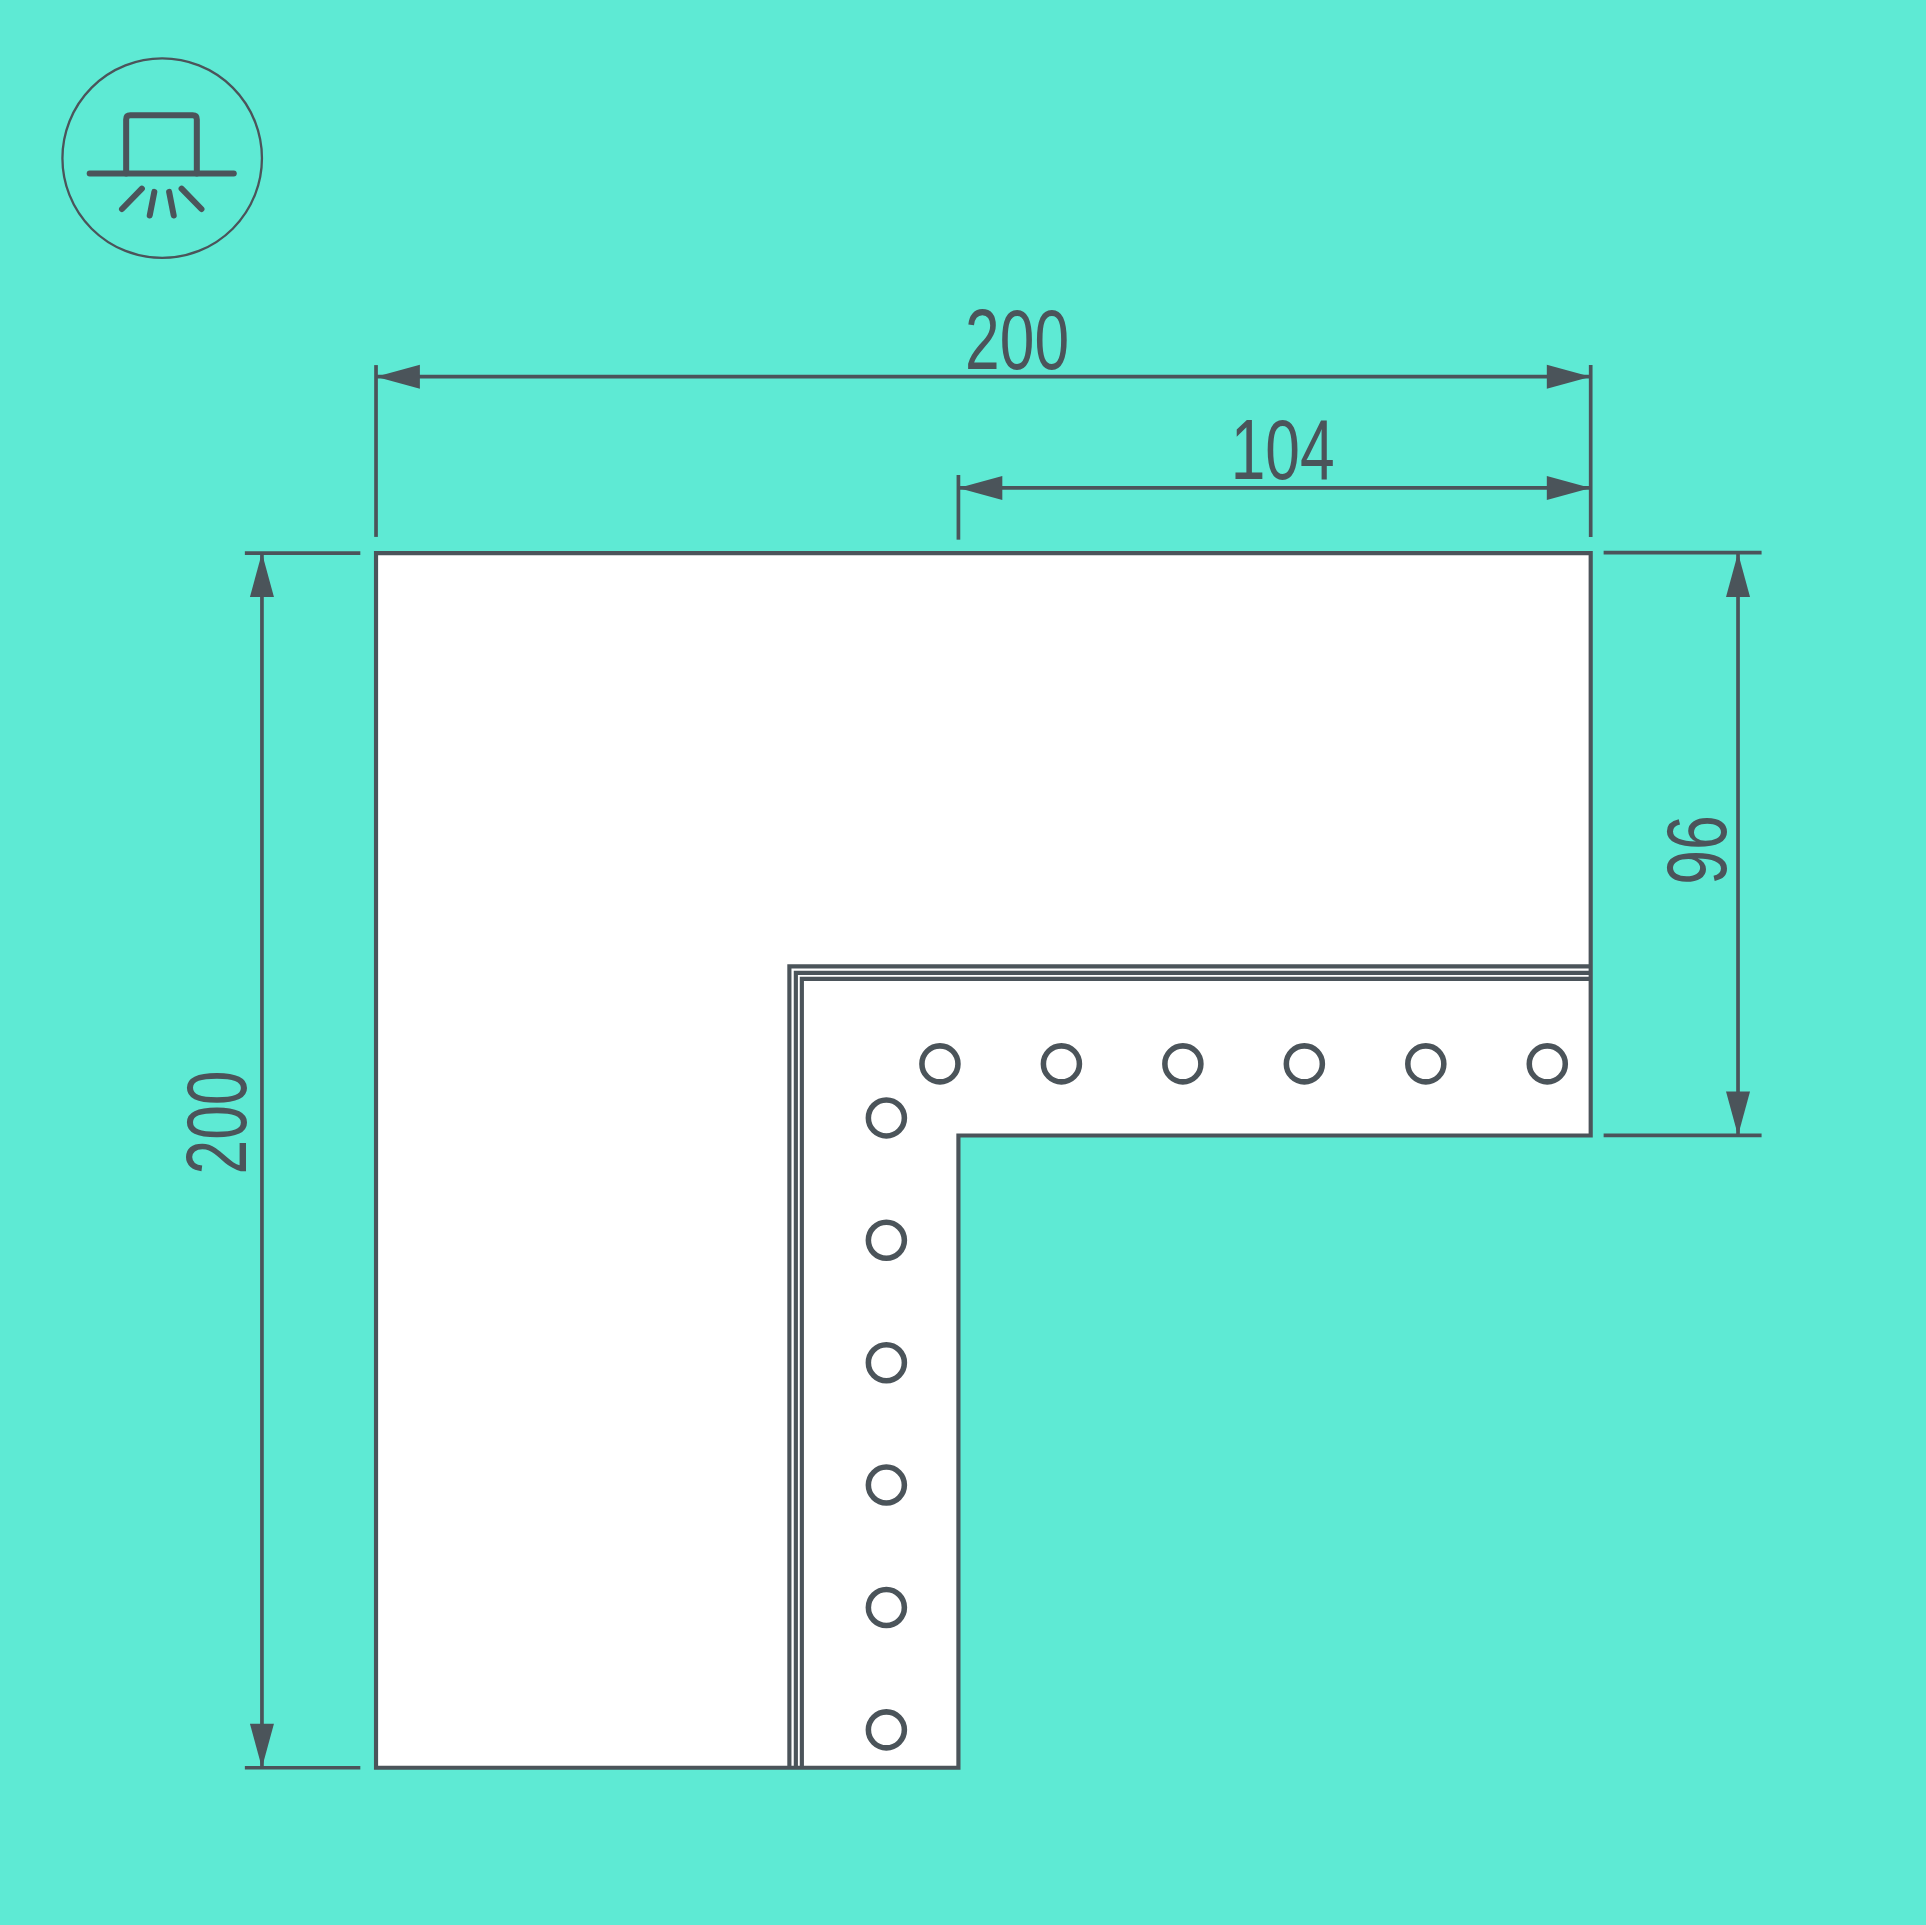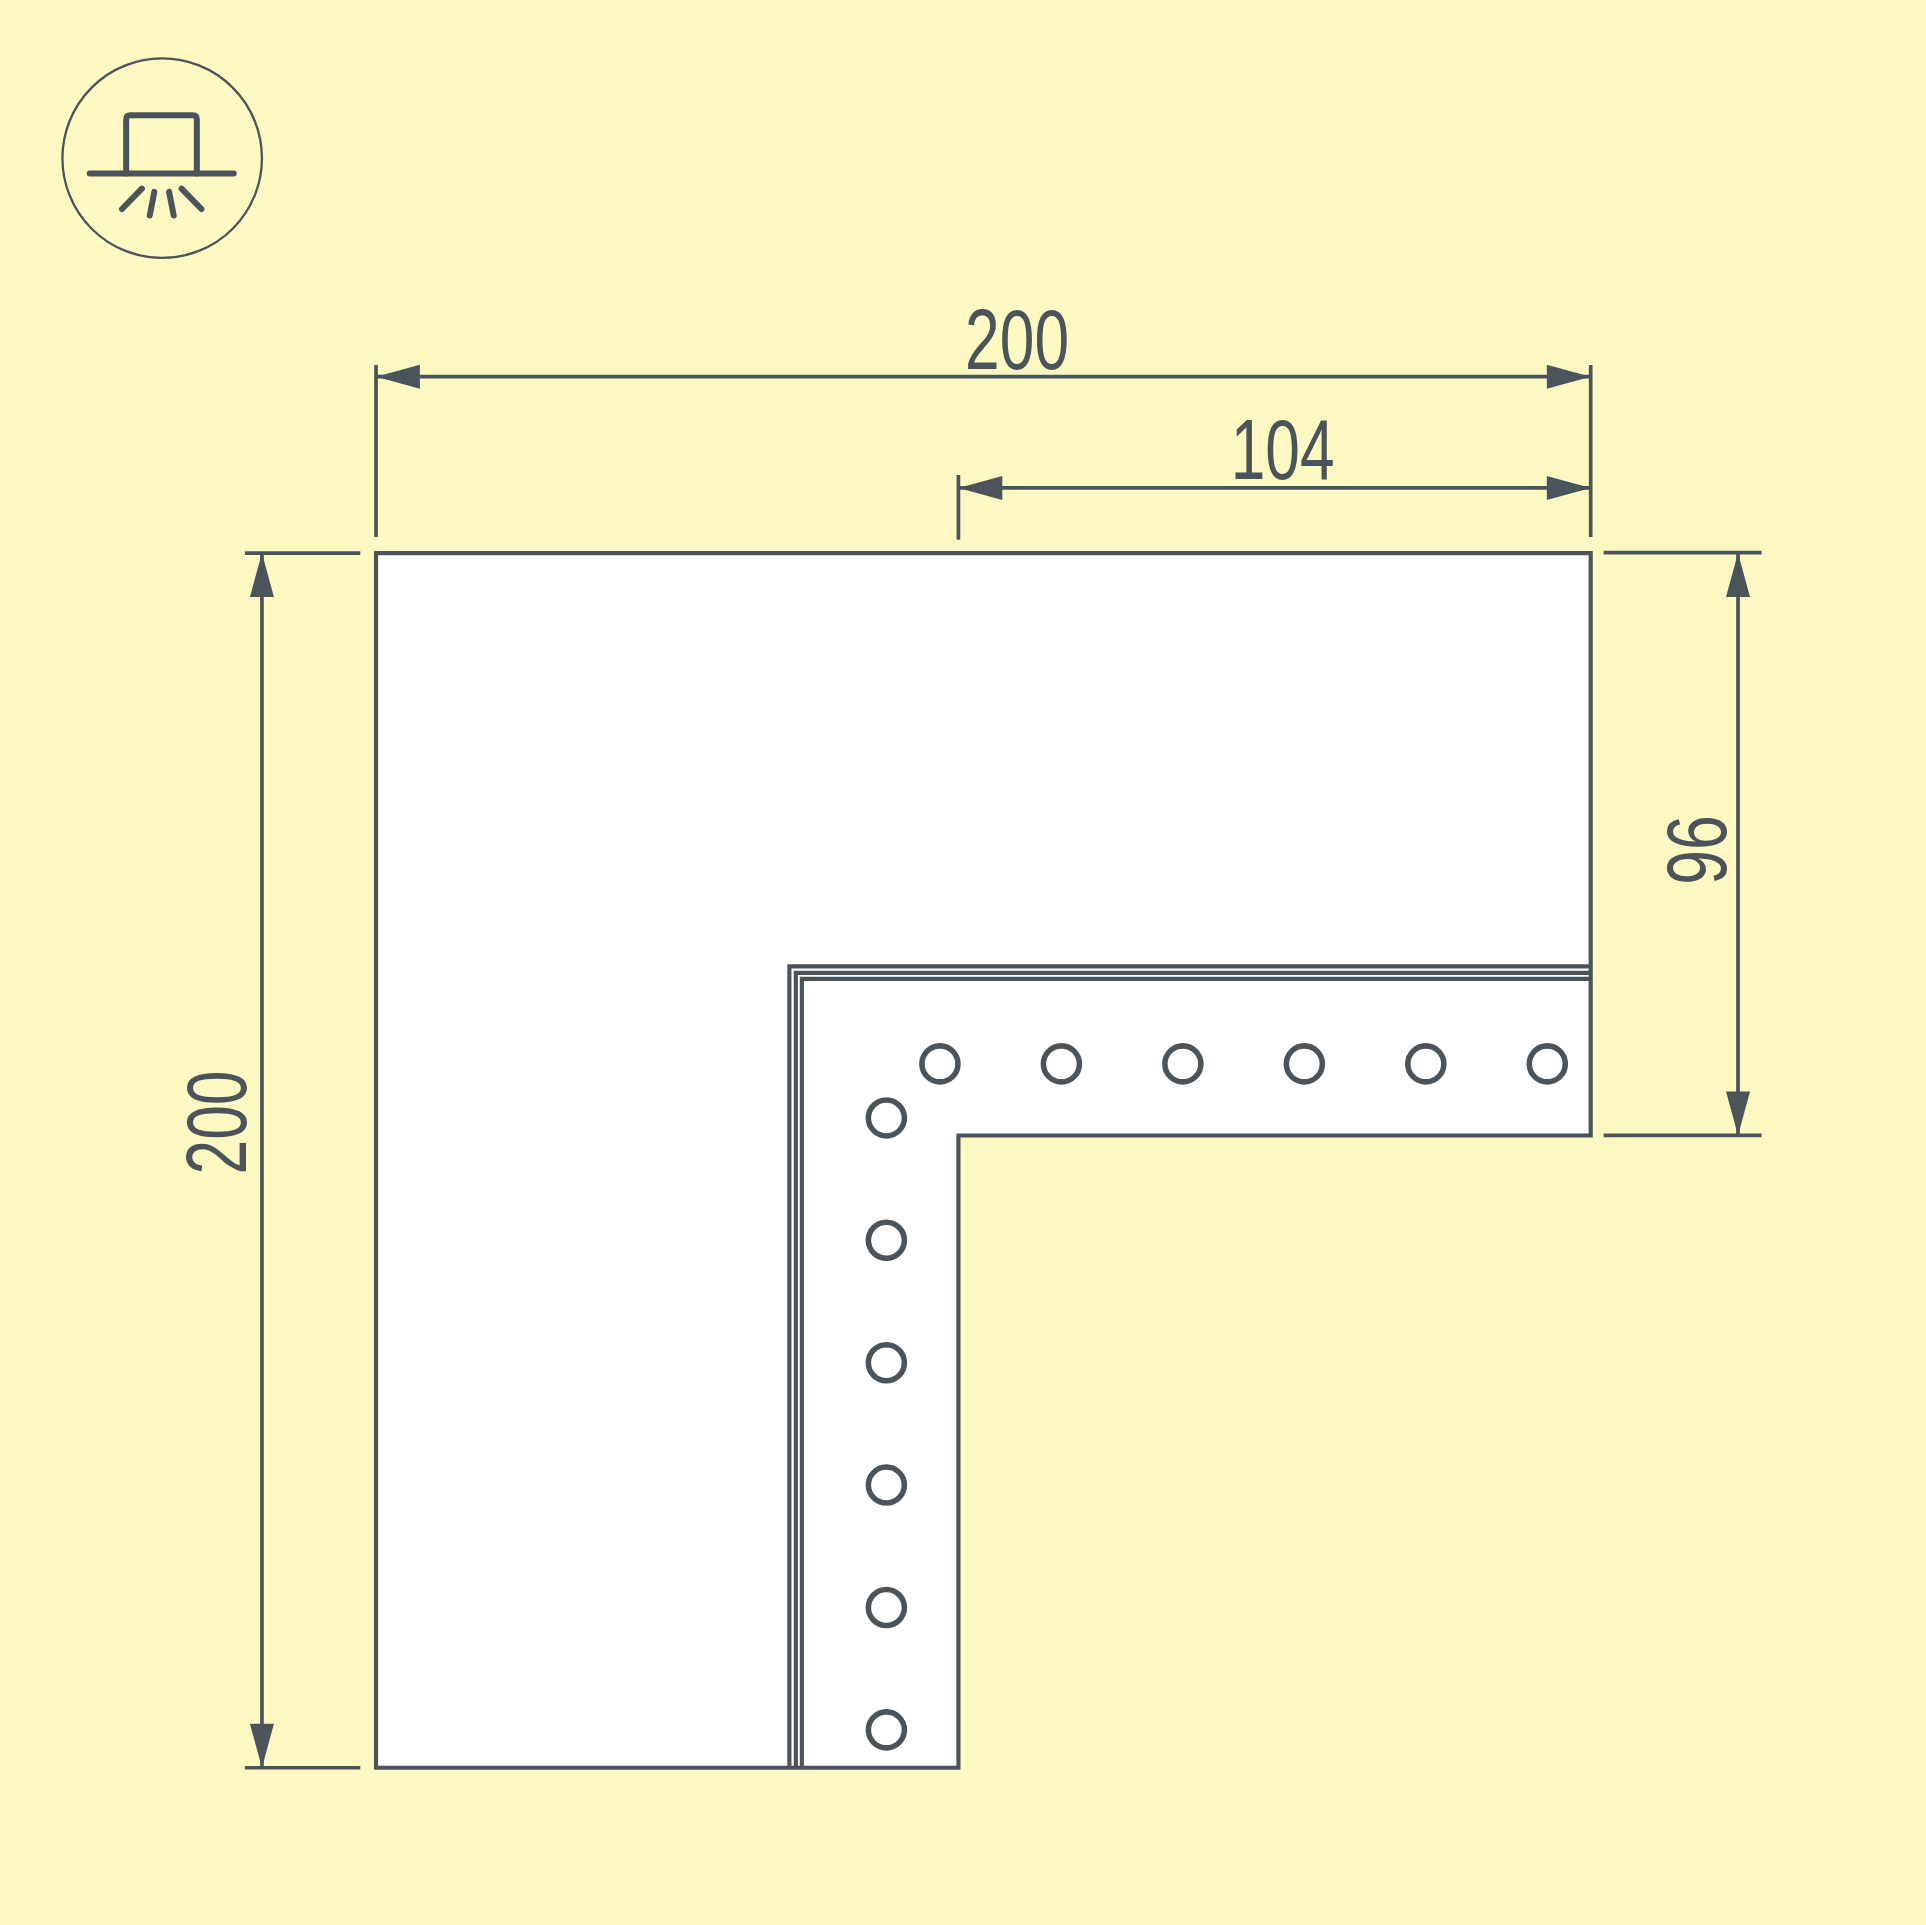--- a/index.html
+++ b/index.html
@@ -1,16 +1,16 @@
 <!DOCTYPE html>
 <html style="font-size:7.4px"><head>
 <meta charset="utf-8">
 <style>
   html,body{margin:0;padding:0;background:#ffffff;}
-  .canvas{width:100vw;height:100vh;display:flex;align-items:center;justify-content:center;background:#fef9c3;}
+  .canvas{width:100vw;height:100vh;display:flex;align-items:center;justify-content:center;background:#5eead4;}
   svg{display:block;width:100vmin;height:100vmin;max-width:100vw;max-height:100vh;}
   .ln{stroke:#4b545a;fill:none;}
   .body-outline{stroke-width:9;fill:#ffffff;stroke-linejoin:miter;}
   .track{stroke-width:9;stroke-linejoin:miter;}
   .hole{stroke-width:12;}
   .dim{stroke-width:8;}
   .ext{stroke-width:8;}
   .arrow{fill:#4b545a;stroke:none;}
   .dimtext{font-family:"Liberation Sans", sans-serif;font-size:185px;fill:#4b545a;}
   .icon-thin{stroke-width:5;}

